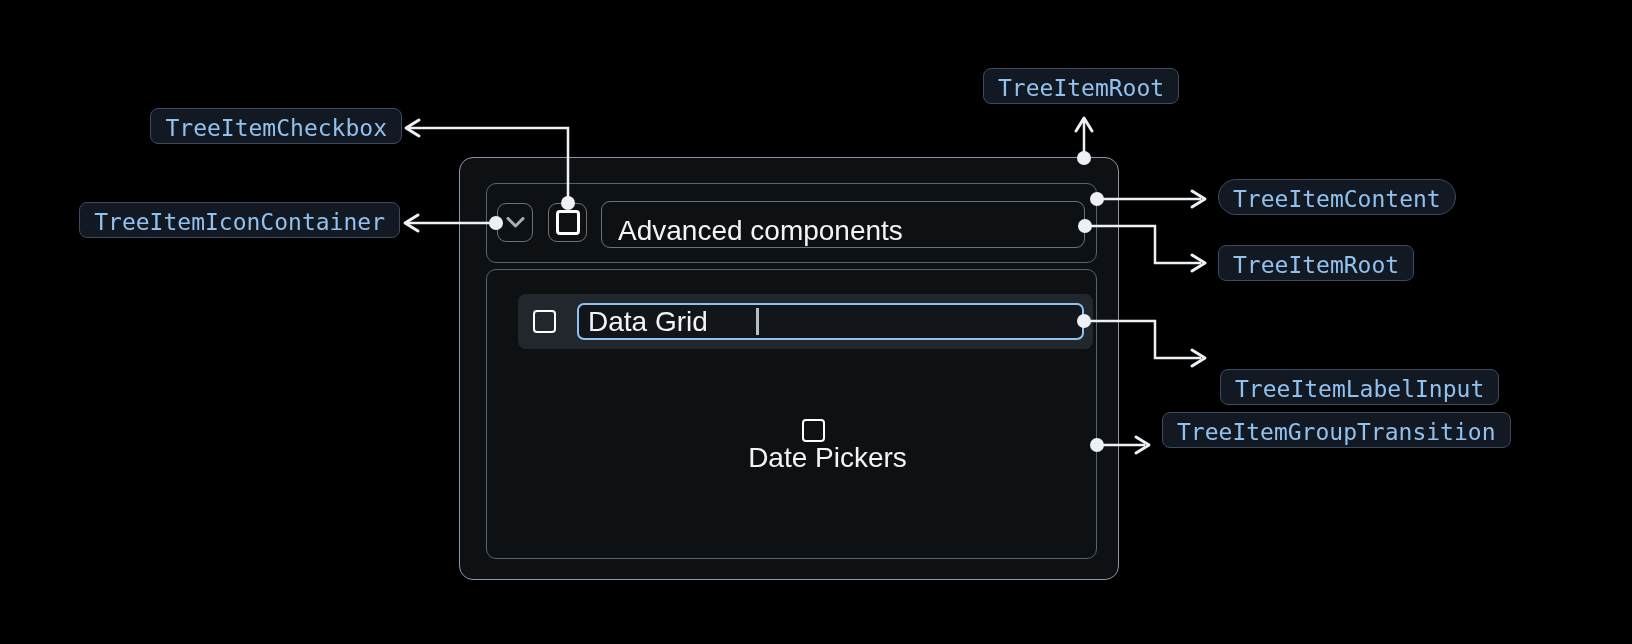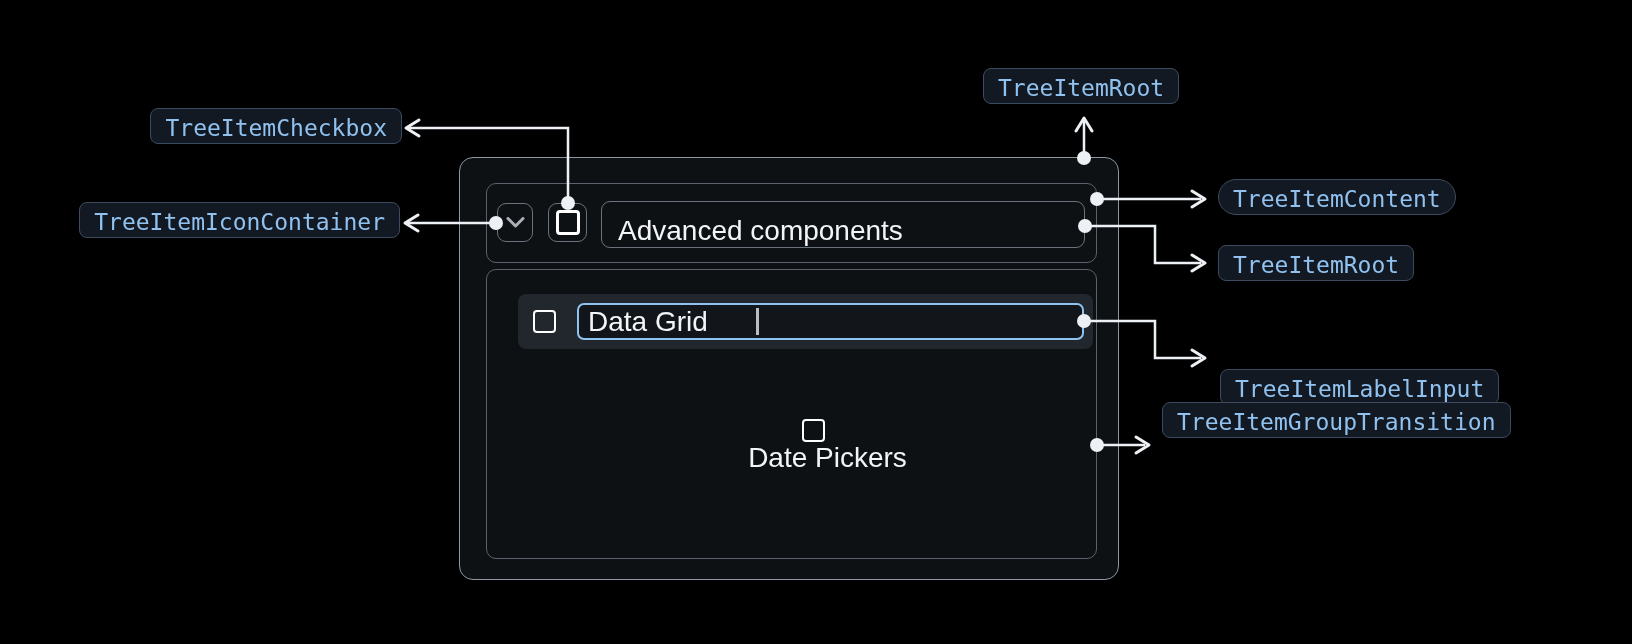--- a/index.html
+++ b/index.html
@@ -75,21 +75,21 @@
 
 <div id="canvas">
 
   <div class="badge" style="right:1230px;top:108px;">TreeItemCheckbox</div>
   <div class="badge" style="right:1232px;top:202px;">TreeItemIconContainer</div>
 
   <div class="badge" style="left:983px;top:68px;">TreeItemRoot</div>
   <div class="badge" style="left:1218px;top:179px;border-radius:20px;">TreeItemContent</div>
   <div class="badge" style="left:1218px;top:245px;">TreeItemRoot</div>
   <div class="badge" style="left:1220px;top:337px;margin-top:32px;">TreeItemLabelInput</div>
-  <div class="badge" style="left:1162px;top:402px;">TreeItemGroupTransition</div>
+  <div class="badge" style="left:1162px;top:412px;">TreeItemGroupTransition</div>
 
   <div class="panel"></div>
 
   <div class="content-box"></div>
 
   <div class="icon-btn chevron-btn">
     <svg class="chev-glyph" width="19" height="11" viewBox="0 0 19 11">
       <polyline points="2,1.5 9.5,9 17,1.5" stroke="#aab0b8" stroke-width="3" fill="none" stroke-linecap="round" stroke-linejoin="round"></polyline>
     </svg>
   </div>

